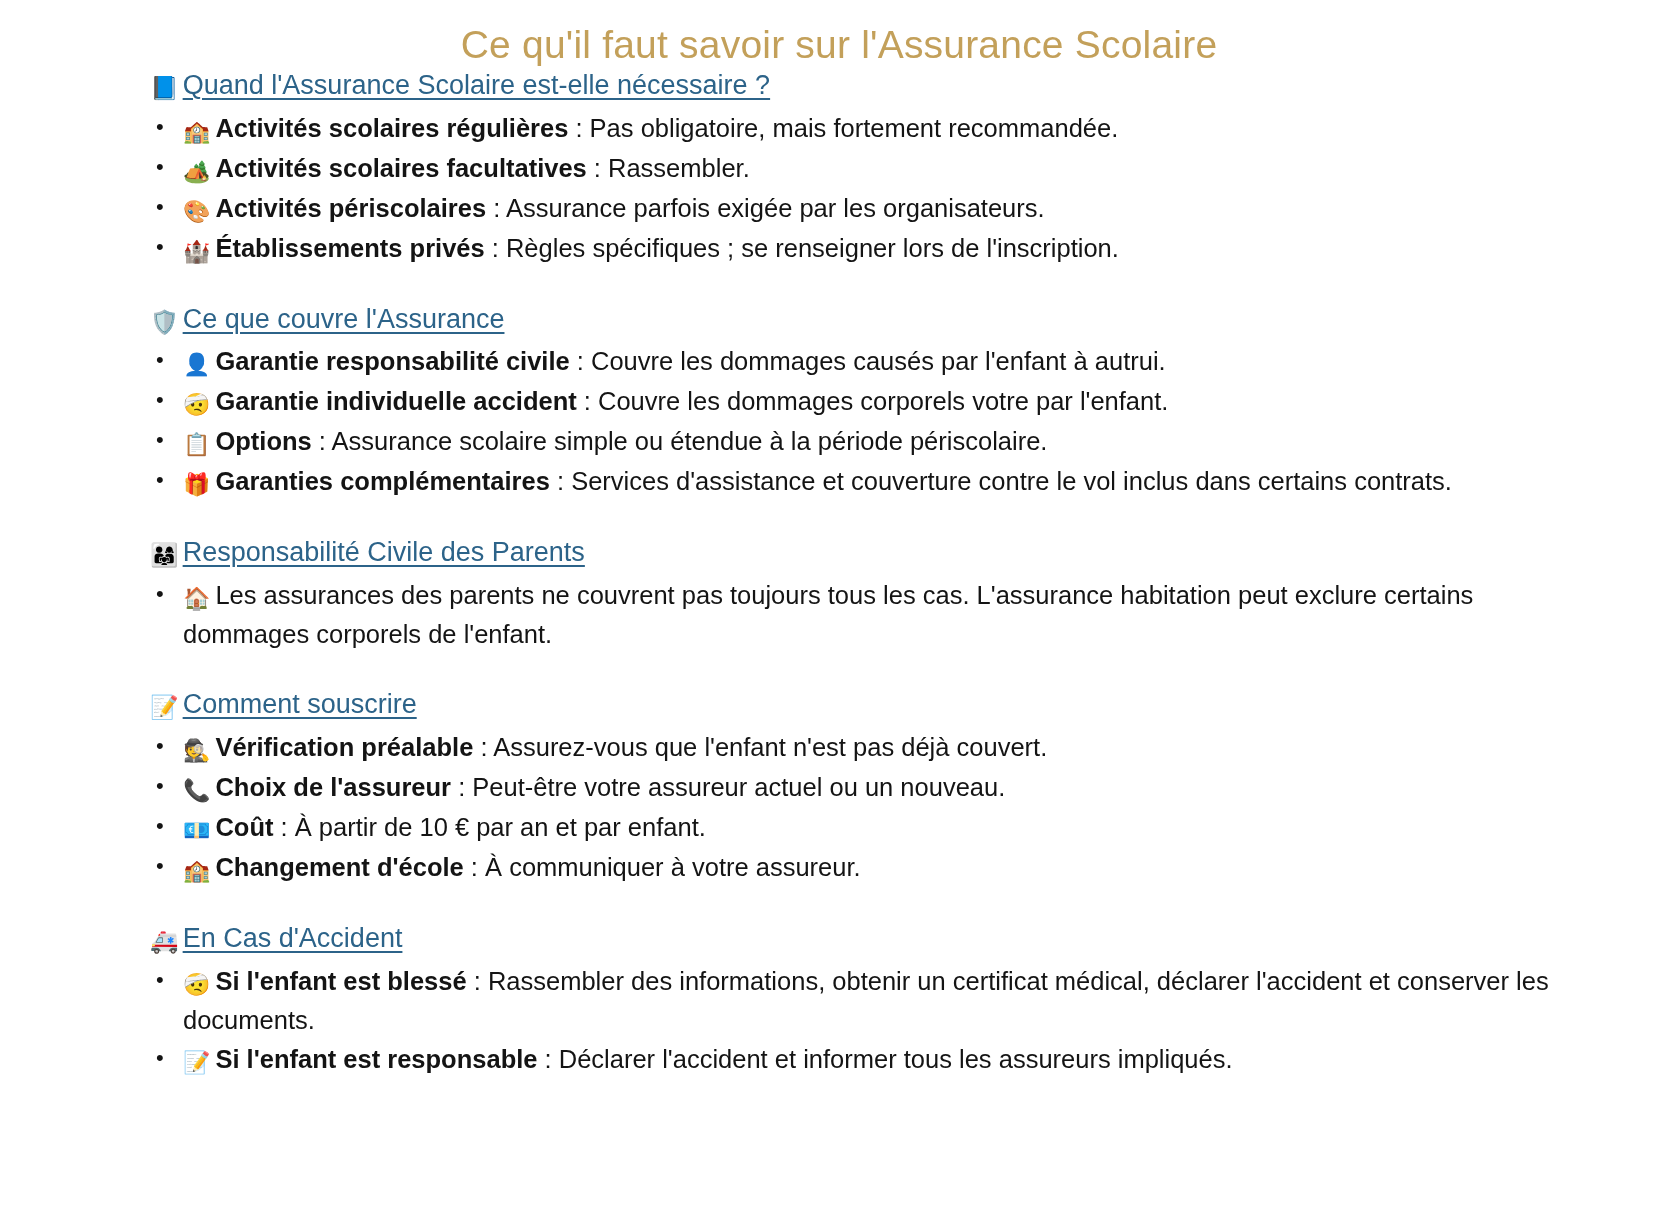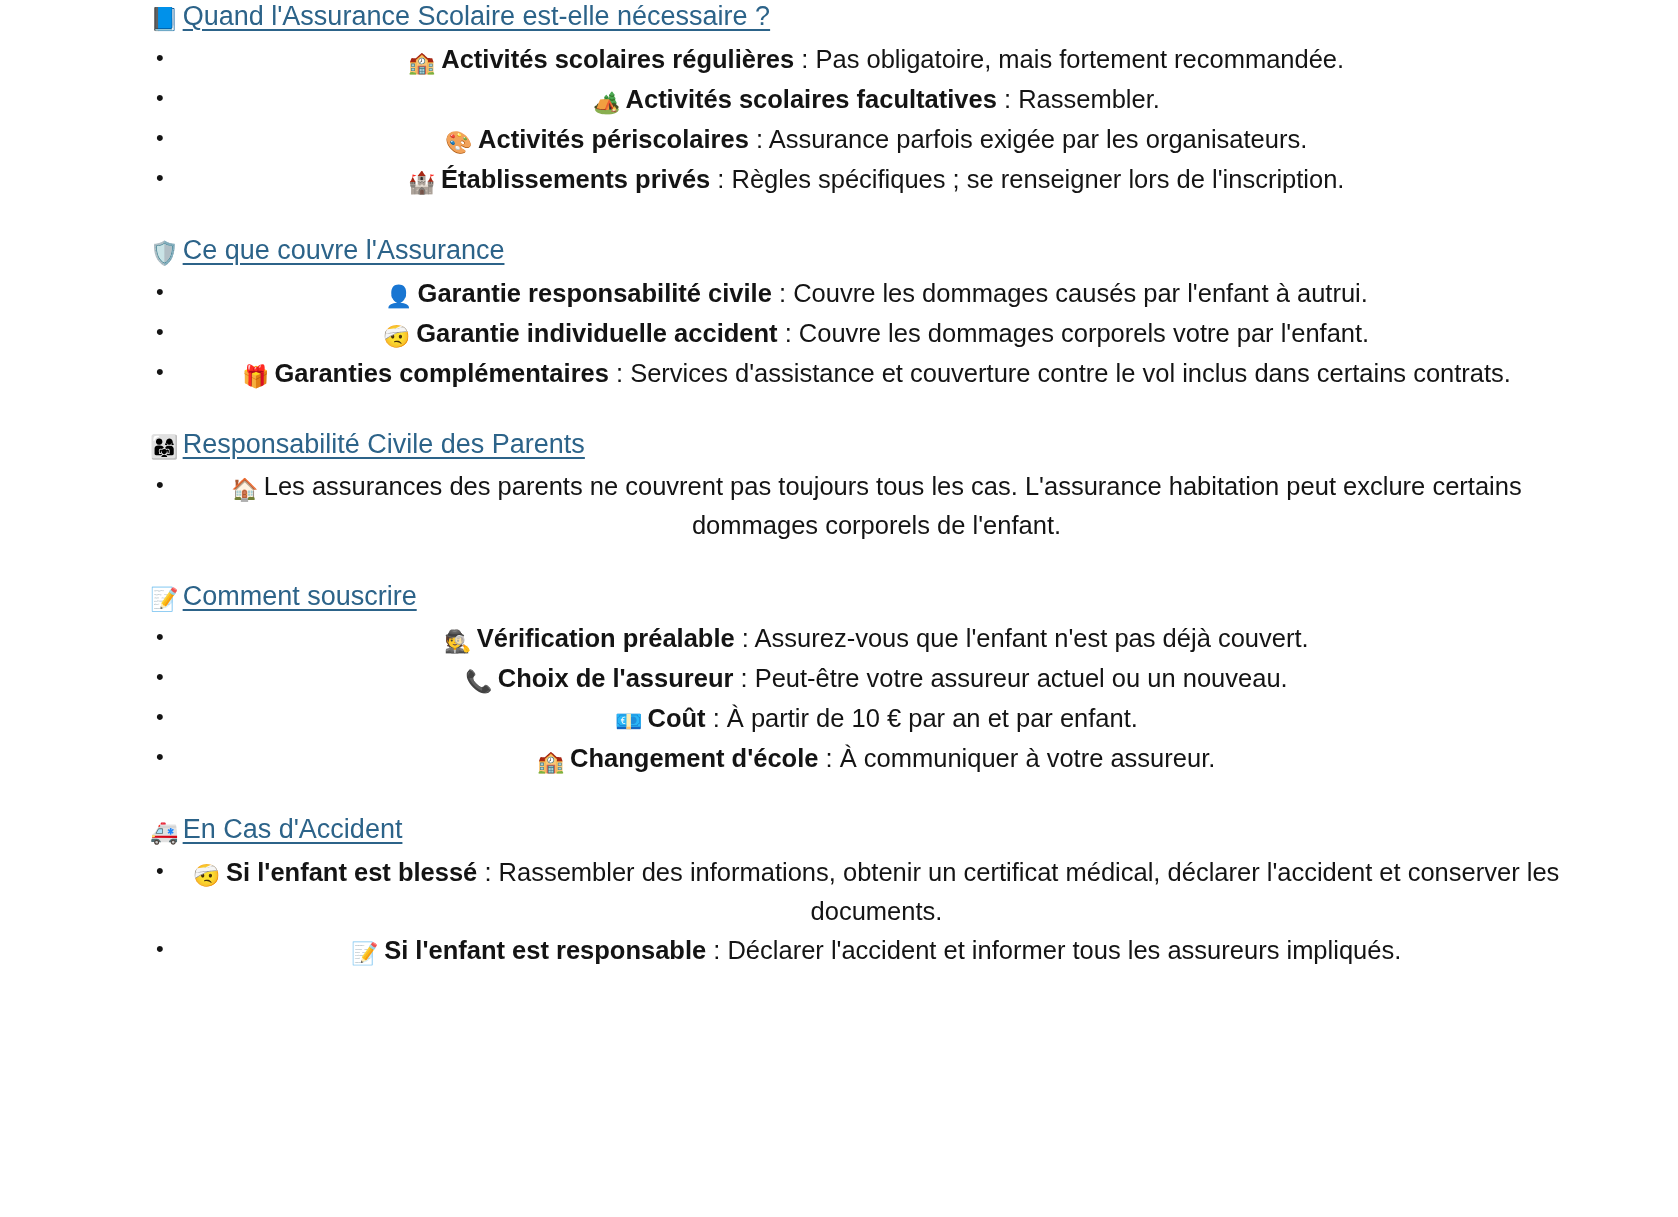--- a/index.html
+++ b/index.html
@@ -84,21 +84,21 @@
     margin: 0;
     padding: 0;
   }
   ul.bullets > li {
     position: relative;
     font-size: 25.5px;
     line-height: 1.50;
     color: #141414;
     padding-left: 33px;
     margin: 0 0 1px 0;
-    text-align: center;
+    text-align: left;
   }
   ul.bullets > li::before {
     content: "\2022";
     position: absolute;
     left: 6px;
     top: 0;
     font-size: 22px;
     line-height: 1.62;
     color: #141414;
   }
@@ -114,38 +114,40 @@
   }
   li .li-rest {
     font-weight: 400;
   }
 </style>
 </head>
 <body style="background: rgb(255, 255, 255);">
 
 <div class="page">
 
+  <h1 class="doc-title" style="color: rgb(195, 160, 90);">Ce qu'il faut savoir sur l'Assurance Scolaire</h1>
 
   <div class="content">
     <div id="sections-root">
         <div class="section">
           <div class="section-heading" style="color: rgb(44, 99, 137);"><span class="sec-emoji">📘</span><span class="sec-gap"></span><span class="heading-inner" style="text-decoration-color: rgb(44, 99, 137);">Quand l'Assurance Scolaire est-elle nécessaire ?</span></div>
           <ul class="bullets">
             <li style="color: rgb(20, 20, 20);"><span class="li-emoji">🏫</span><span class="li-term">Activités scolaires régulières</span><span class="li-rest"> : Pas obligatoire, mais fortement recommandée.</span></li>
             <li style="color: rgb(20, 20, 20);"><span class="li-emoji">🏕️</span><span class="li-term">Activités scolaires facultatives</span><span class="li-rest"> : Rassembler.</span></li>
             <li style="color: rgb(20, 20, 20);"><span class="li-emoji">🎨</span><span class="li-term">Activités périscolaires</span><span class="li-rest"> : Assurance parfois exigée par les organisateurs.</span></li>
             <li style="color: rgb(20, 20, 20);"><span class="li-emoji">🏰</span><span class="li-term">Établissements privés</span><span class="li-rest"> : Règles spécifiques ; se renseigner lors de l'inscription.</span></li>
           </ul>
         </div>
         <div class="section-spacer"></div>
         <div class="section">
           <div class="section-heading" style="color: rgb(44, 99, 137);"><span class="sec-emoji">🛡️</span><span class="sec-gap"></span><span class="heading-inner" style="text-decoration-color: rgb(44, 99, 137);">Ce que couvre l'Assurance</span></div>
           <ul class="bullets">
             <li style="color: rgb(20, 20, 20);"><span class="li-emoji">👤</span><span class="li-term">Garantie responsabilité civile</span><span class="li-rest"> : Couvre les dommages causés par l'enfant à autrui.</span></li>
             <li style="color: rgb(20, 20, 20);"><span class="li-emoji">🤕</span><span class="li-term">Garantie individuelle accident</span><span class="li-rest"> : Couvre les dommages corporels votre par l'enfant.</span></li>
+            <li style="color: rgb(20, 20, 20);"><span class="li-emoji">📋</span><span class="li-term">Options</span><span class="li-rest"> : Assurance scolaire simple ou étendue à la période périscolaire.</span></li>
             <li style="color: rgb(20, 20, 20);"><span class="li-emoji">🎁</span><span class="li-term">Garanties complémentaires</span><span class="li-rest"> : Services d'assistance et couverture contre le vol inclus dans certains contrats.</span></li>
           </ul>
         </div>
         <div class="section-spacer"></div>
         <div class="section">
           <div class="section-heading" style="color: rgb(44, 99, 137);"><span class="sec-emoji">👨‍👩‍👧</span><span class="sec-gap"></span><span class="heading-inner" style="text-decoration-color: rgb(44, 99, 137);">Responsabilité Civile des Parents</span></div>
           <ul class="bullets">
             <li style="color: rgb(20, 20, 20);"><span class="li-emoji">🏠</span><span class="li-rest">Les assurances des parents ne couvrent pas toujours tous les cas. L'assurance habitation peut exclure certains dommages corporels de l'enfant.</span></li>
           </ul>
         </div>

